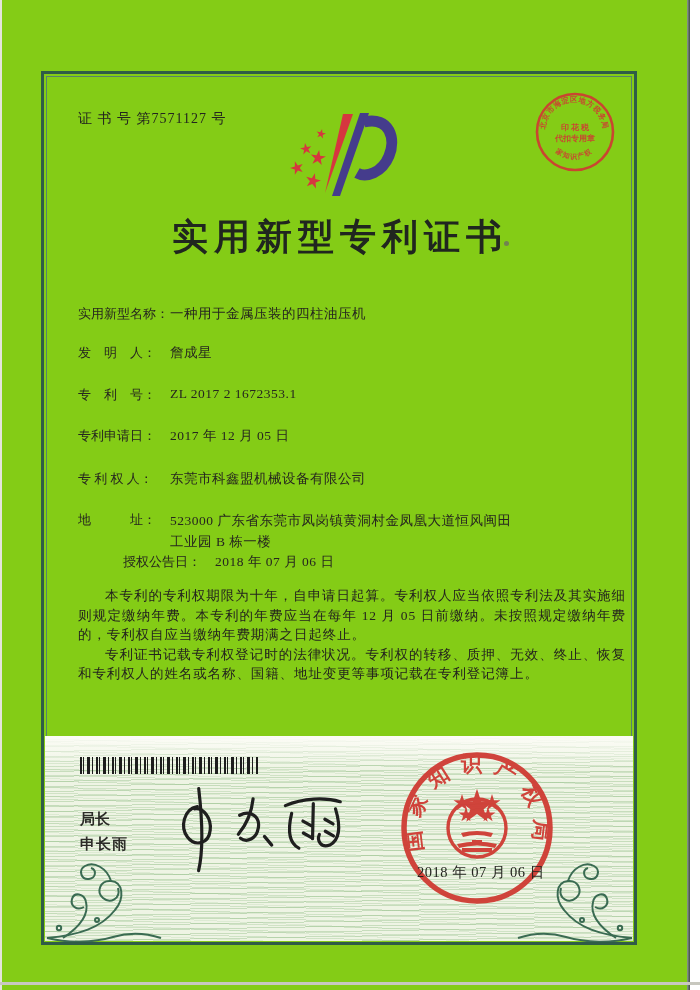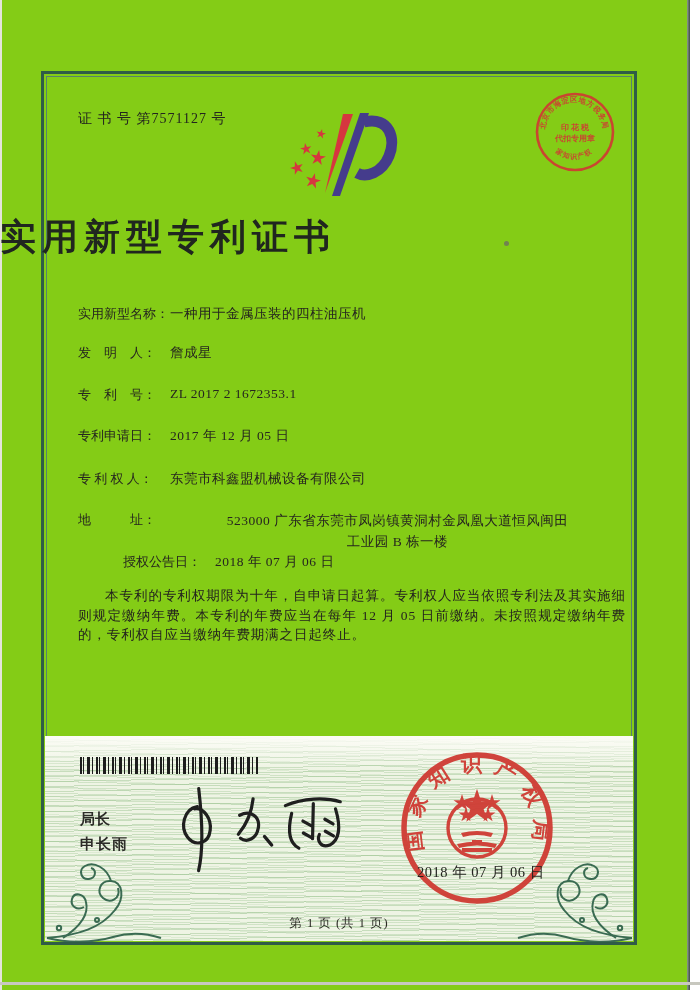--- a/index.html
+++ b/index.html
@@ -16,33 +16,33 @@
 
   
   .frame { position:absolute; left:41px; top:71px; width:596px; height:874px;
            border:3px solid #2f5c47; }
   .frame::before { content:""; position:absolute; inset:2px; border:1px solid #57826a; }
 
   .cert-no { position:absolute; left:78px; top:110px; font-size:14px; letter-spacing:1px; color:#23251f; }
 
   .logo { position:absolute; left:280px; top:101px; width:125px; height:102px; }
 
-  .title { position:absolute; left:0; top:213px; width:680px; 
+  .title { position:absolute; left:0; top:213px; width:680px; text-align:center;
            font-size:36px; font-weight:bold; letter-spacing:6px; color:#20261f; }
   .speck { position:absolute; left:504px; top:241px; width:5px; height:5px; border-radius:50%;
            background:#6d6f60; opacity:.8; }
 
   
   .tax-stamp { position:absolute; left:533px; top:90px; width:84px; height:84px; opacity:.92; }
 
   
   .fields { position:absolute; left:78px; top:0; width:552px; font-size:13.5px; color:#26261f; }
   .field-row { position:absolute; left:0; width:552px; white-space:nowrap; }
   .field-label { display:inline-block; width:92px; font-size:13px; vertical-align:top; }
-  .field-value { display:inline-block; vertical-align:top; letter-spacing:0.5px;text-align:center; }
+  .field-value { display:inline-block; vertical-align:top; letter-spacing:0.5px; }
   .addr-l2 { display:block; }
   .grant-row { position:absolute; left:0; top:553px; width:552px;margin-left:45px; }
   .grant-no { position:absolute; left:275px; top:0; white-space:nowrap; }
 
   
   .paras { position:absolute; left:78px; top:586px; width:548px; font-size:13.5px;
            letter-spacing:0.9px; line-height:19.6px; text-align:justify; color:#24241e; }
   .paras p { text-indent:2em; }
 
   
@@ -147,20 +147,21 @@
     <div class="field-row" style="top:511px; white-space:normal">
       <span class="field-label">地　　　址：</span><span class="field-value" style="width:455px; line-height:20.5px"><span>523000 广东省东莞市凤岗镇黄洞村金凤凰大道恒风闽田</span><span class="addr-l2">工业园 B 栋一楼</span></span>
     </div>
     <div class="grant-row">
       <span class="field-label">授权公告日：</span><span class="field-value">2018 年 07 月 06 日</span>
     </div>
   </div>
 
   <div class="paras">
     <p>本专利的专利权期限为十年，自申请日起算。专利权人应当依照专利法及其实施细则规定缴纳年费。本专利的年费应当在每年 12 月 05 日前缴纳。未按照规定缴纳年费的，专利权自应当缴纳年费期满之日起终止。</p>
+    <p>专利证书记载专利权登记时的法律状况。专利权的转移、质押、无效、终止、恢复和专利权人的姓名或名称、国籍、地址变更等事项记载在专利登记簿上。</p>
   </div>
 
   <div class="barcode"></div>
 
   <div class="director">
     <div>局长</div>
     <div class="name">申长雨</div>
   </div>
 
   <svg class="signature" viewBox="0 0 185 95">
@@ -218,15 +219,14 @@
       <polygon points="0,-1 0.2245,-0.309 0.951,-0.309 0.3633,0.118 0.5878,0.809 0,0.382 -0.5878,0.809 -0.3633,0.118 -0.951,-0.309 -0.2245,-0.309" transform="translate(68,67) scale(3)"></polygon>
       <polygon points="0,-1 0.2245,-0.309 0.951,-0.309 0.3633,0.118 0.5878,0.809 0,0.382 -0.5878,0.809 -0.3633,0.118 -0.951,-0.309 -0.2245,-0.309" transform="translate(90,67) scale(3)"></polygon>
       <path d="M63,85 Q79,81 95,85 L93,89 Q79,85 65,89 Z" stroke="none"></path>
       <path d="M59,96 Q79,91 99,96 L97,100 Q79,95 61,100 Z" stroke="none"></path>
       <rect x="64" y="100" width="30" height="4" stroke="none"></rect>
       <rect x="74" y="92" width="10" height="3" stroke="none"></rect>
     </g>
   </svg>
   <div class="seal-date">2018 年 07 月 06 日</div>
 
-  <div class="footer">第 1 页 (共 1 页)</div>
 
 </div>
 
 </body></html>

